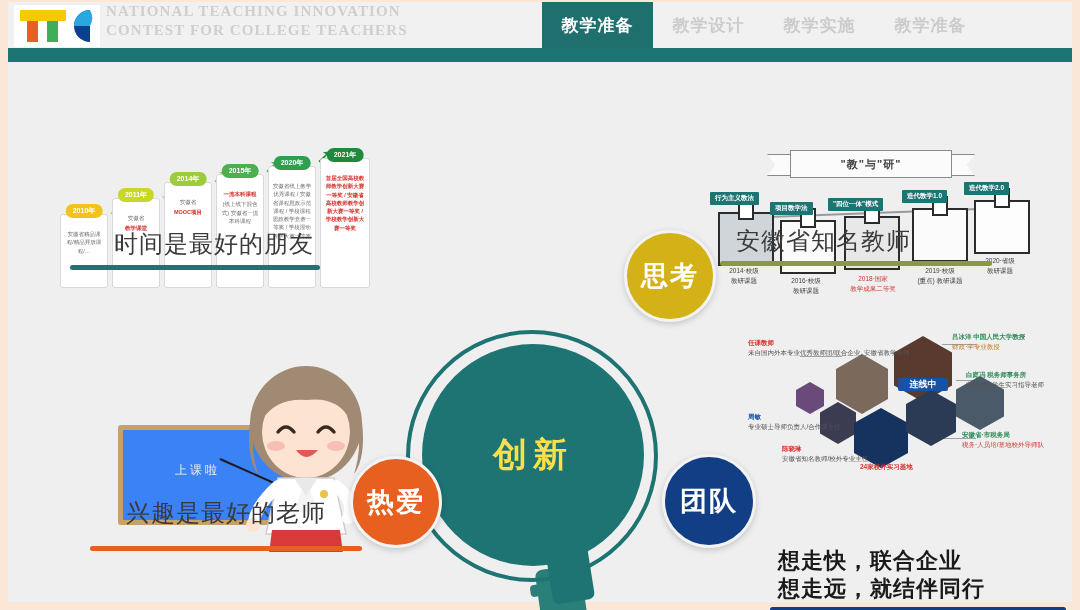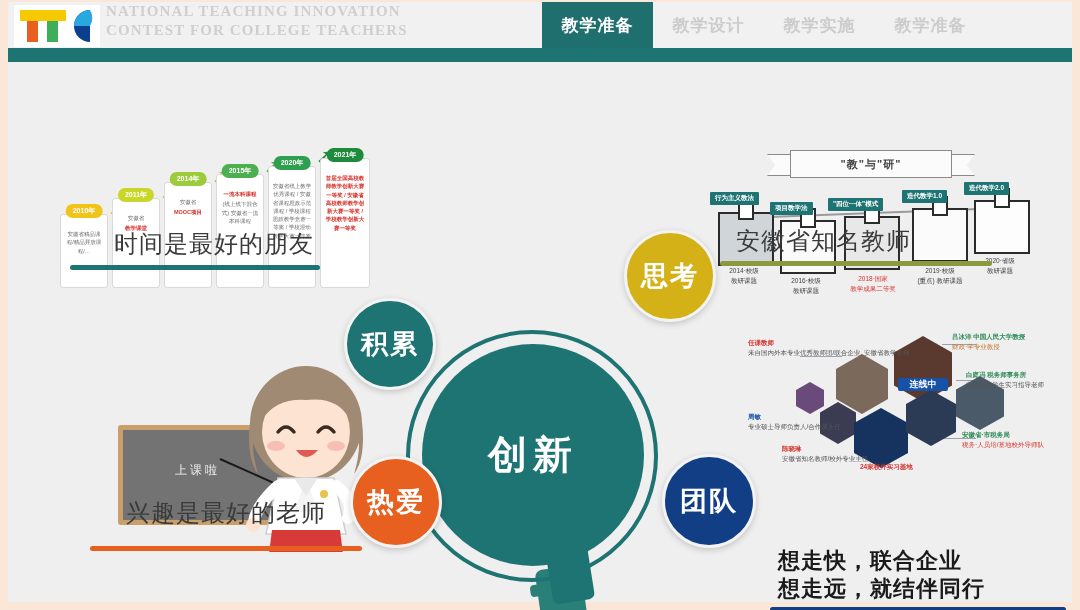--- a/index.html
+++ b/index.html
@@ -34,21 +34,21 @@
   
   .kw{position:absolute;border-radius:50%;display:flex;align-items:center;justify-content:center;
     color:#fff;font-size:27px;font-weight:800;letter-spacing:2px;box-shadow:0 2px 6px rgba(0,0,0,.18);
     border:3px solid #f3f3f3;}
 
   
   .mag-ring{position:absolute;left:398px;top:268px;width:252px;height:252px;border-radius:50%;
     border:4px solid #1e7473;box-sizing:border-box;}
   .mag-fill{position:absolute;left:414px;top:282px;width:222px;height:222px;border-radius:50%;
     background:#1e7473;display:flex;flex-direction:column;align-items:center;justify-content:center;}
-  .mag-fill span{color:#ffffff;font-size:39px;font-weight:800;letter-spacing:6px;line-height:1.22;}
+  .mag-fill span{color:#fde047;font-size:34px;font-weight:800;letter-spacing:6px;line-height:1.22;}
   .mag-neck{position:absolute;left:540px;top:470px;width:42px;height:70px;background:#1e7473;
     transform:rotate(-9deg);border-radius:6px;}
   .mag-handle{position:absolute;left:533px;top:505px;width:46px;height:96px;background:#2a8079;
     transform:rotate(-8deg);border-radius:7px;}
   .mag-handle:before{content:"";position:absolute;left:-7px;top:14px;width:60px;height:12px;background:#2a8079;border-radius:4px;}
   .mag-handle:after{content:"";position:absolute;left:-7px;bottom:6px;width:60px;height:14px;background:#2a8079;border-radius:4px;}
 
   
   .tl{position:absolute;left:52px;top:96px;width:300px;height:130px;}
   .tl .bar{position:absolute;bottom:0;background:#fff;border:1px solid #d9d9d9;border-radius:3px;
@@ -70,21 +70,21 @@
   .banner:after{right:-24px;clip-path:polygon(0 0,100% 0,65% 50%,100% 100%,0 100%);}
   .line{position:absolute;left:10px;top:62px;width:312px;height:1.5px;background:#9a9a9a;transform:rotate(-2.2deg);}
   .card{position:absolute;width:52px;height:50px;background:#f4f4f4;border:2px solid #2b2b2b;}
   .card .peg{position:absolute;left:50%;top:-14px;transform:translateX(-50%);width:12px;height:16px;
     background:#fff;border:2px solid #2b2b2b;}
   .tag{position:absolute;padding:2px 5px;background:#1e7473;color:#fff;font-size:6.5px;
     font-weight:700;white-space:nowrap;border-radius:1px;}
   .cap{position:absolute;font-size:6.5px;line-height:1.5;color:#444;text-align:center;white-space:nowrap;}
 
   
-  .board{position:absolute;left:110px;top:363px;width:195px;height:90px;background:#737373;
+  .board{position:absolute;left:110px;top:363px;width:195px;height:90px;background:#3b82f6;
     border:5px solid #caa06a;border-radius:3px;}
   .board span{position:absolute;left:52px;top:32px;color:#eee;font-size:12px;letter-spacing:3px;}
   .pointer{position:absolute;left:212px;top:396px;width:96px;height:2px;background:#1a1a1a;
     transform:rotate(24deg);transform-origin:left center;}
 
   
   .hex{position:absolute;clip-path:polygon(50% 0,100% 25%,100% 75%,50% 100%,0 75%,0 25%);}
   .tnote{position:absolute;font-size:6.5px;line-height:1.5;white-space:nowrap;}
   .tnote .t{font-weight:700;}
   .conn{position:absolute;height:1px;background:#9aa3ad;}
@@ -310,23 +310,20 @@
     </div>
     <div class="slogan-rule"></div>
 
     <div class="mag-handle"></div>
     <div class="mag-neck"></div>
     <div class="mag-ring"></div>
     <div class="mag-fill">
       <span>创新</span>
     </div>
 
-    <div class="kw" style="left:336px;top:236px;width:86px;height:86px;background:#1e7473;">
-      <span>积累</span>
-    </div>
     <div class="kw" style="left:616px;top:168px;width:86px;height:86px;background:#d3b117;">
       <span>思考</span>
     </div>
     <div class="kw" style="left:342px;top:394px;width:86px;height:86px;background:#e8601f;">
       <span>热爱</span>
     </div>
     <div class="kw" style="left:654px;top:392px;width:88px;height:88px;background:#123e86;">
       <span>团队</span>
     </div>
 

